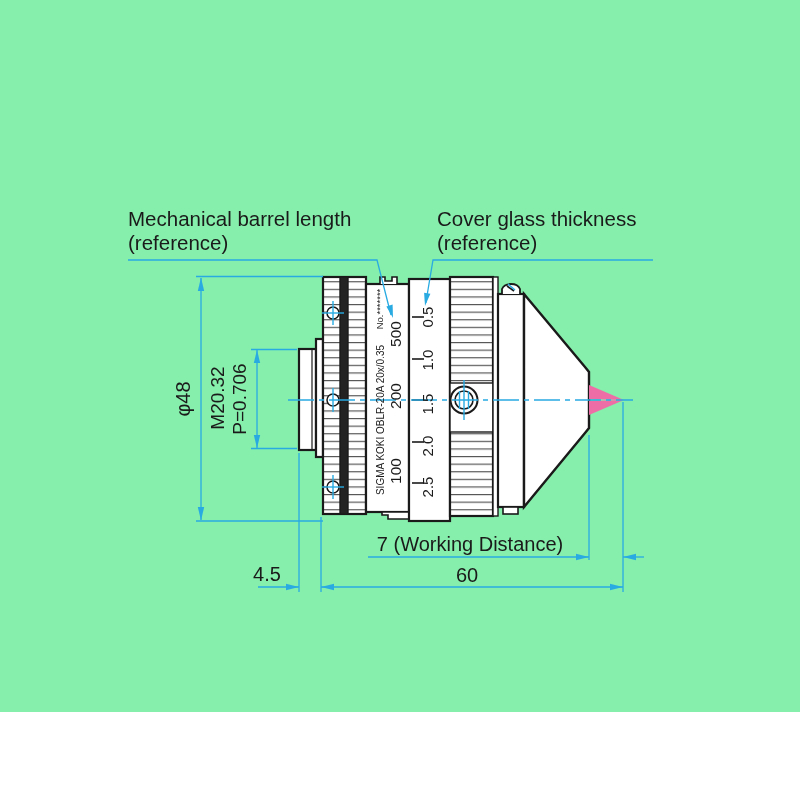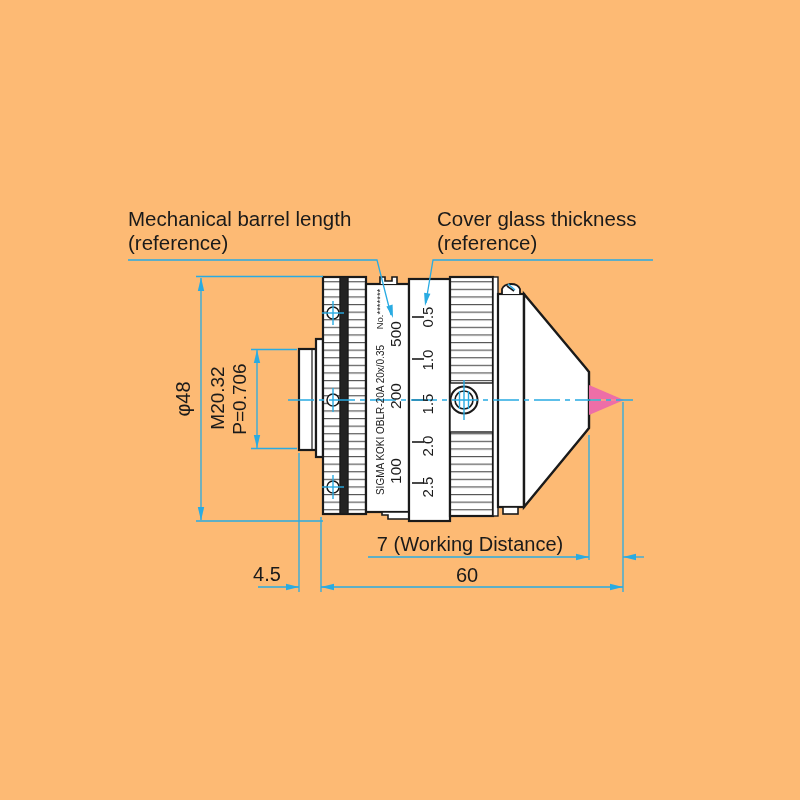--- a/index.html
+++ b/index.html
@@ -1,16 +1,16 @@
 <!DOCTYPE html>
 <html style="--accent: #29ABE2; --ray: #ED6EA7; --ink: #1A1A1A;"><head>
 <meta charset="utf-8">
 <style>
   html,body{margin:0;padding:0;background:#ffffff;}
-  .stage{width:800px;height:800px;position:relative;background:#fdba74;
+  .stage{width:800px;height:712px;position:relative;background:#86efac;
          font-family:"Liberation Sans", sans-serif;}
   svg text{font-family:"Liberation Sans", sans-serif;fill:#1a1a1a;}
   .lbl{font-size:20.5px;}
   .dimtxt{font-size:20px;}
   .dimtxt-s{font-size:19px;}
   .scaletxt{font-size:15px;}
   .numtxt{font-size:15.5px;}
   .modeltxt{font-size:10px;}
   .serialtxt{font-size:9.5px;}
   .cy{stroke:var(--accent,#29ABE2);fill:none;}

